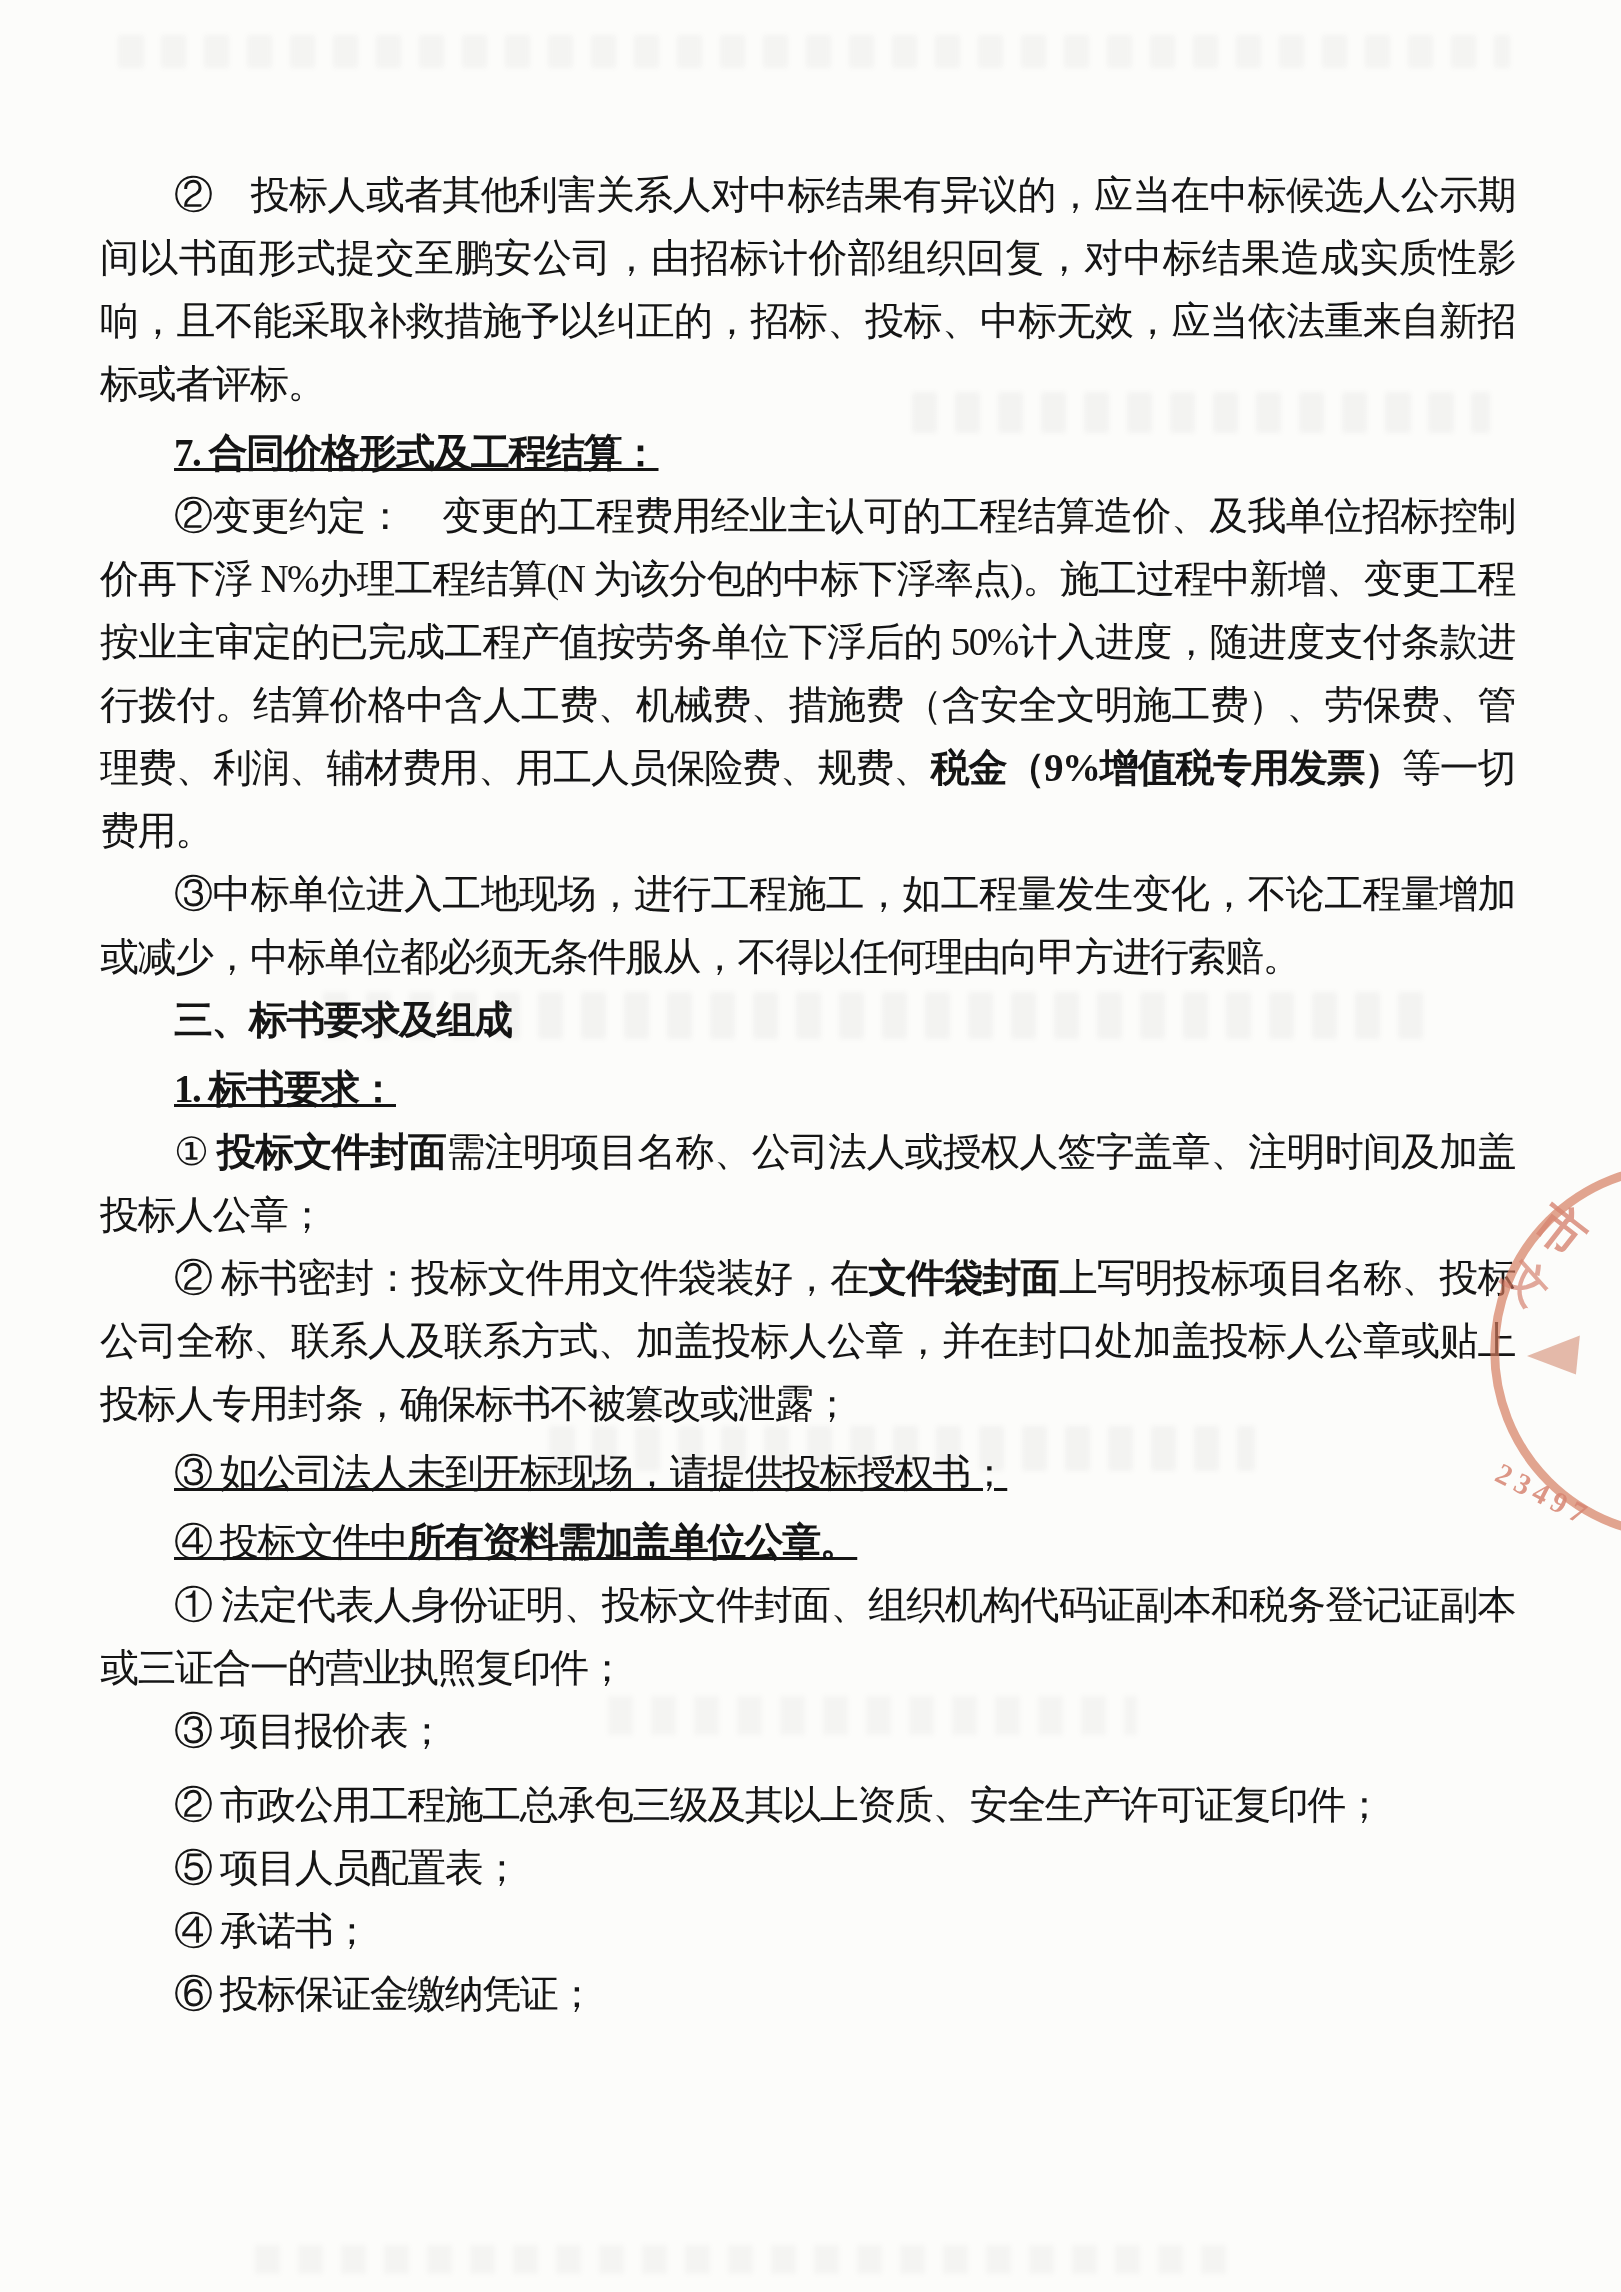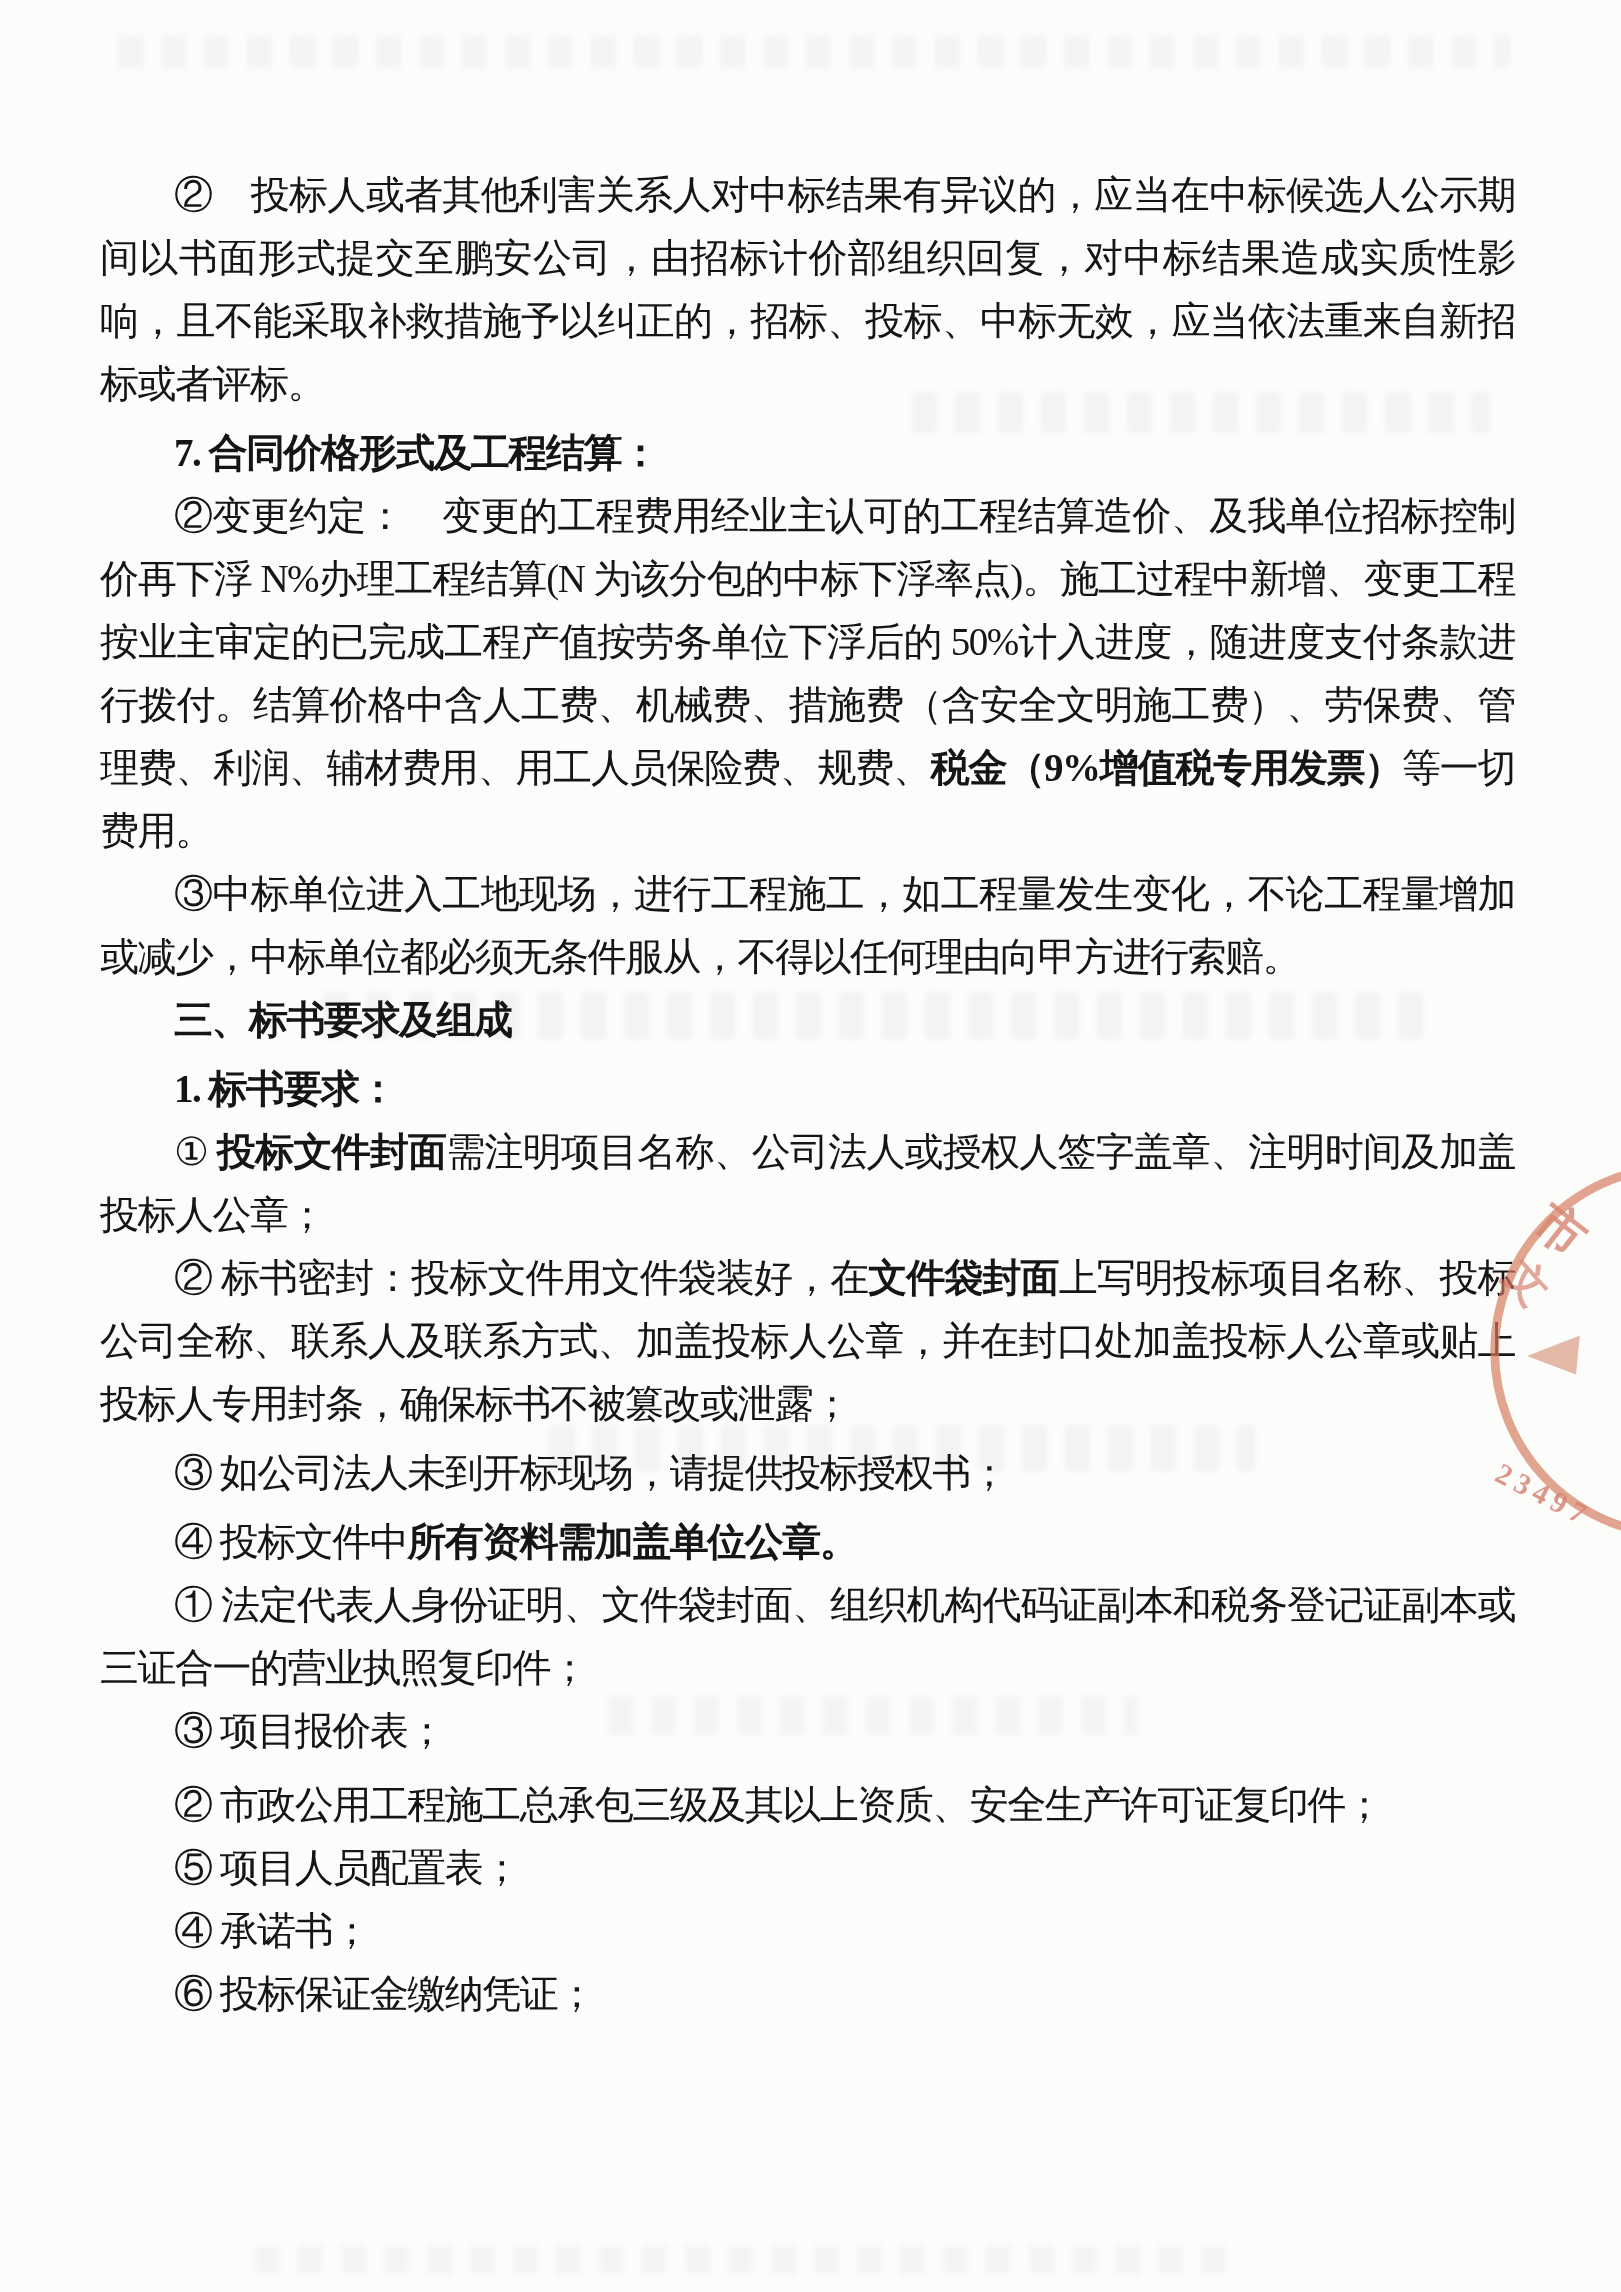--- a/index.html
+++ b/index.html
@@ -13,21 +13,21 @@
     background:#fcfcfa;overflow:hidden;color:#151515;
   }
   .content{
     position:absolute;left:100px;top:163px;width:1415px;
     font-size:39px;line-height:63px;letter-spacing:-1.5px;
     text-align:justify;
   }
   .para{margin:0;text-indent:74px;}
   .heading{font-weight:bold;}
   .b{font-weight:bold;}
-  .mt-sm{margin-top:5.9px;}
+  .mt-sm{margin-top:5.9px;text-decoration:underline;}
   .mt-md{margin-top:11.8px;}
   
   .smudge{
     position:absolute;
     background:repeating-linear-gradient(90deg, rgba(110,110,110,0.10) 0 25.5px, rgba(110,110,110,0) 25.5px 43px);
     filter:blur(2.5px);
     pointer-events:none;
   }
   
   .stamp{
@@ -69,21 +69,21 @@
 
     <p class="para"><span class="seg">① </span><span class="seg b">投标文件封面</span><span class="seg">需注明项目名称、公司法人或授权人签字盖章、注明时间及加盖投标人公章；</span></p>
 
     <p class="para"><span class="seg">② 标书密封：投标文件用文件袋装好，在</span><span class="seg b">文件袋封面</span><span class="seg">上写明投标项目名称、投标公司全称、联系人及联系方式、加盖投标人公章，并在封口处加盖投标人公章或贴上投标人专用封条，确保标书不被篡改或泄露；</span></p>
 
     <p class="para mt-sm"><span class="seg">③ 如公司法人未到开标现场，请提供投标授权书；</span></p>
 
     <p class="para mt-sm"><span class="seg">④ 投标文件中</span><span class="seg b">所有资料需加盖单位公章。</span></p>
 
 
-    <p class="para"><span class="seg">① 法定代表人身份证明、文件袋封面、组织机构代码证副本和税务登记证副本或三证合一的营业执照复印件；</span></p>
+    <p class="para"><span class="seg">① 法定代表人身份证明、投标文件封面、组织机构代码证副本和税务登记证副本或三证合一的营业执照复印件；</span></p>
 
     <p class="para"><span class="seg">③ 项目报价表；</span></p>
 
     <p class="para mt-md"><span class="seg">② 市政公用工程施工总承包三级及其以上资质、安全生产许可证复印件；</span></p>
 
     <p class="para"><span class="seg">⑤ 项目人员配置表；</span></p>
 
     <p class="para"><span class="seg">④ 承诺书；</span></p>
 
     <p class="para"><span class="seg">⑥ 投标保证金缴纳凭证；</span></p>

